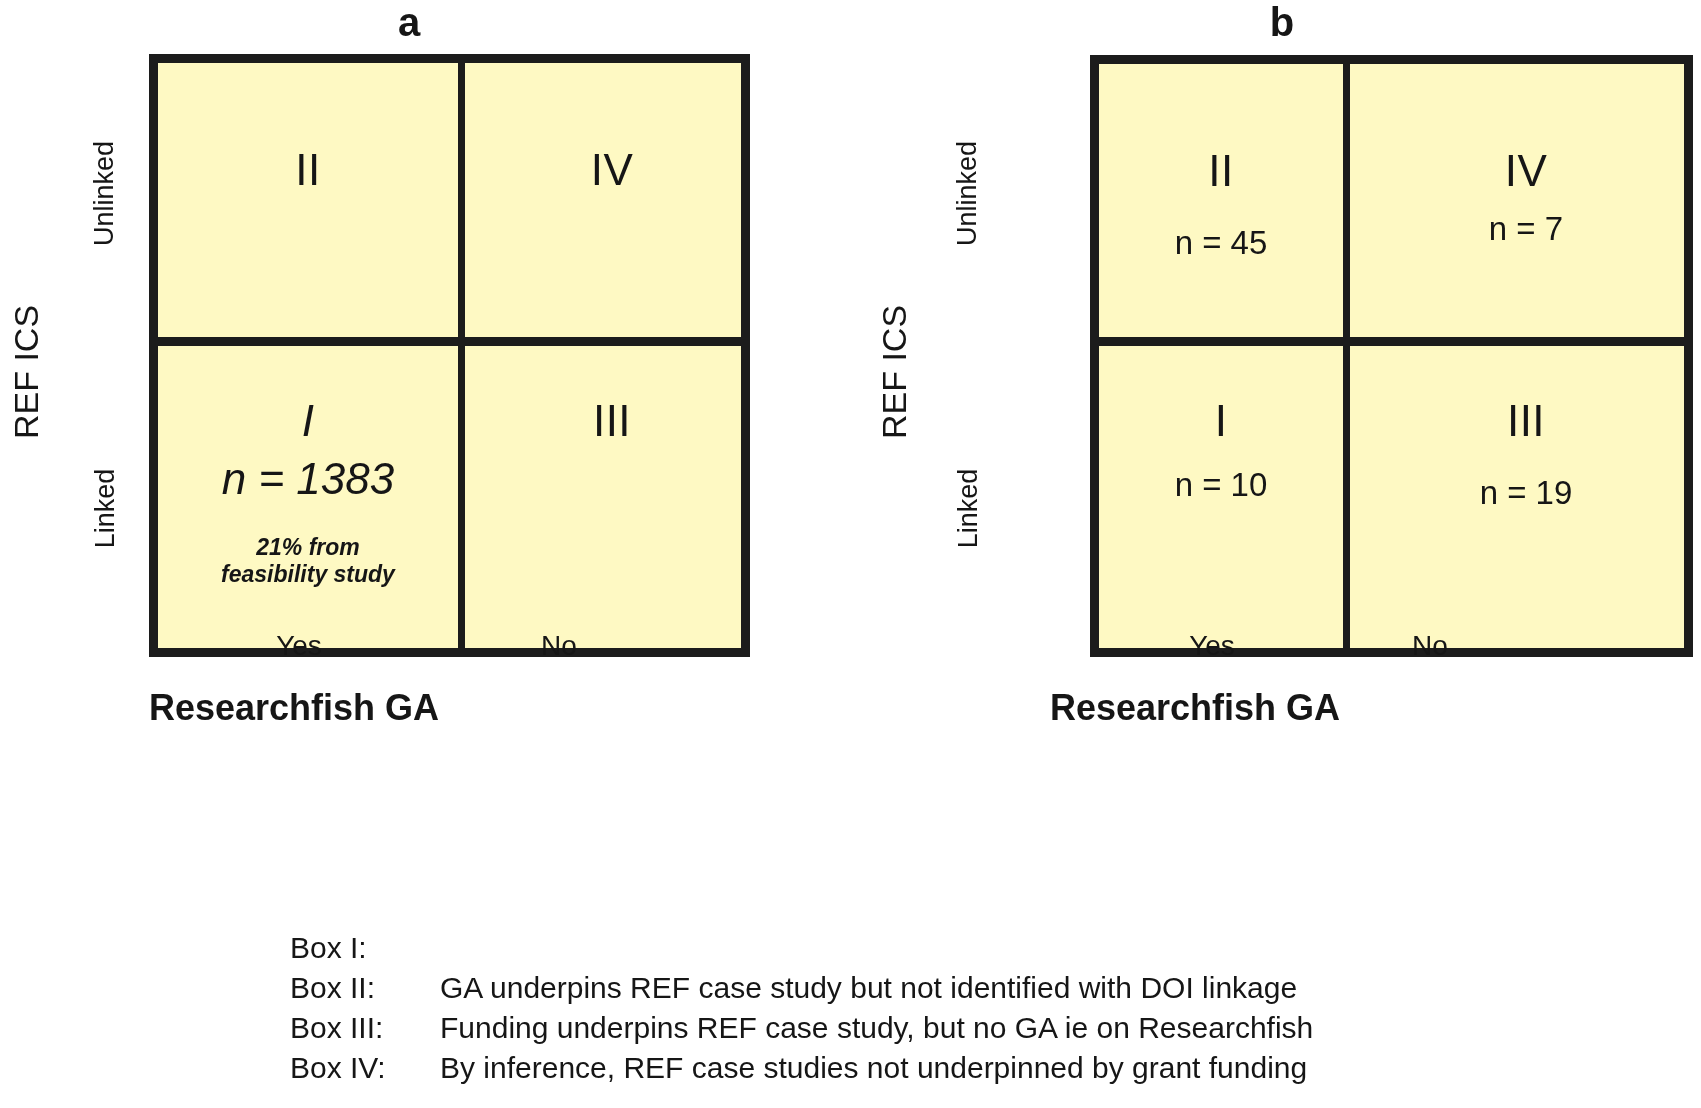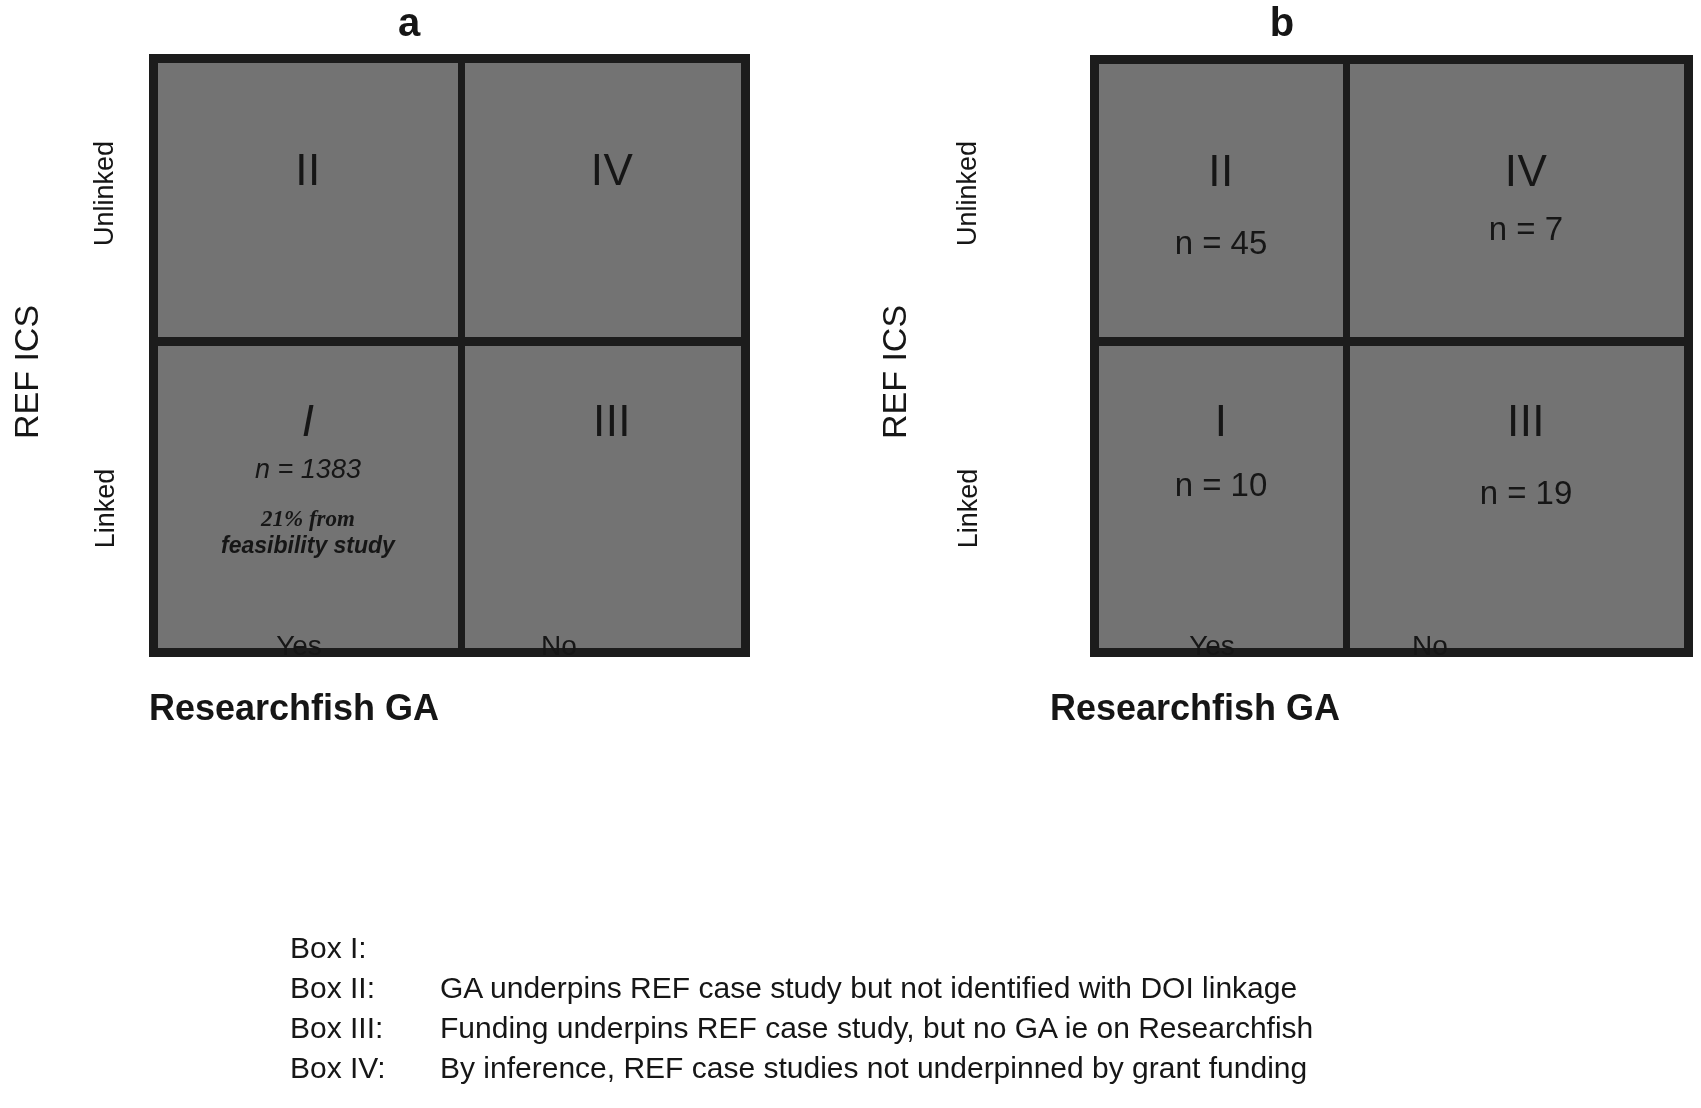--- a/index.html
+++ b/index.html
@@ -28,21 +28,21 @@
     line-height: 1;
     text-align: center;
     color: #161616;
   }
 
   
   .matrix {
     position: absolute;
     box-sizing: border-box;
     border: 9px solid #1c1c1c;
-    background: #737373;
+    background: #fef9c3;
   }
   .matrix-inner {
     position: relative;
     width: 100%;
     height: 100%;
   }
   .vdivider {
     position: absolute;
     top: 0;
     bottom: 0;
@@ -81,21 +81,21 @@
     line-height: 1.18;
     color: #161616;
   }
   .italic .roman,
   .italic .count,
   .italic .subnote {
     font-style: italic;
   }
   .italic .count {
     font-weight: normal;
-    font-size: 27px;
+    font-size: 44px;
   }
   .italic .subnote {
     font-weight: bold;
     font-size: 23px;
   }
 
   
   .rot {
     position: absolute;
     transform-origin: 50% 50%;
@@ -175,21 +175,21 @@
         <div class="roman">II</div>
       </div>
 
       <div class="cell" style="left:307px; top:0px; width:294px; height:274px; padding-top:84px;">
         <div class="roman">IV</div>
       </div>
 
       <div class="cell italic" style="left:0px; top:283px; width:300px; height:302px; padding-top:52px;">
         <div class="roman">I</div>
         <div class="count" style="margin-top:10px;">n = 1383</div>
-        <div class="subnote" style="margin-top:20px;font-family:Liberation Serif, serif;">21% from</div>
+        <div class="subnote" style="margin-top:29px;">21% from</div>
         <div class="subnote">feasibility study</div>
       </div>
 
       <div class="cell" style="left:307px; top:283px; width:294px; height:302px; padding-top:52px;">
         <div class="roman">III</div>
       </div>
     </div>
   </div>
 
   <div class="tick-label" style="left:209px; top:632px; width:180px;">Yes</div>

